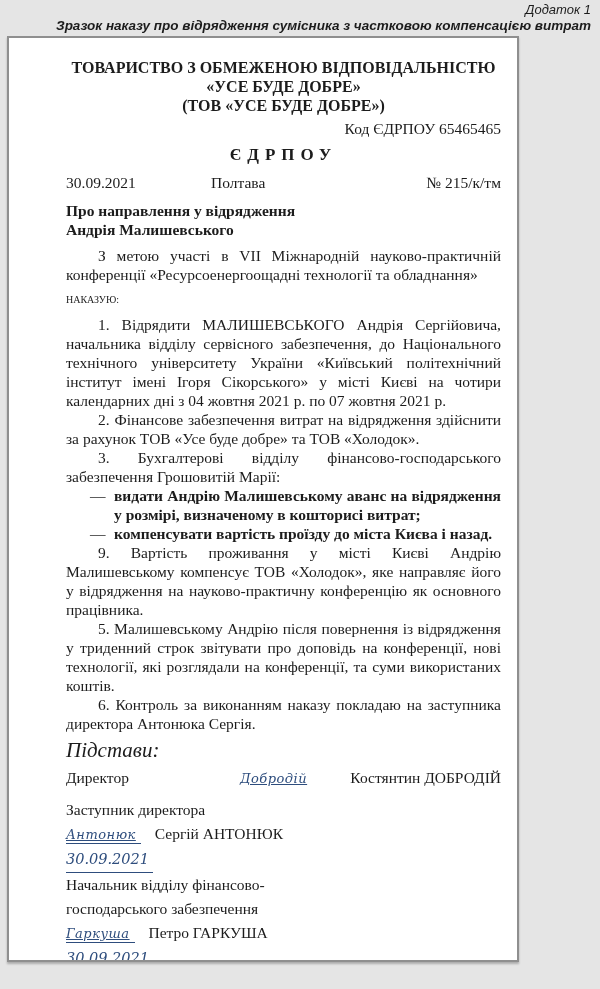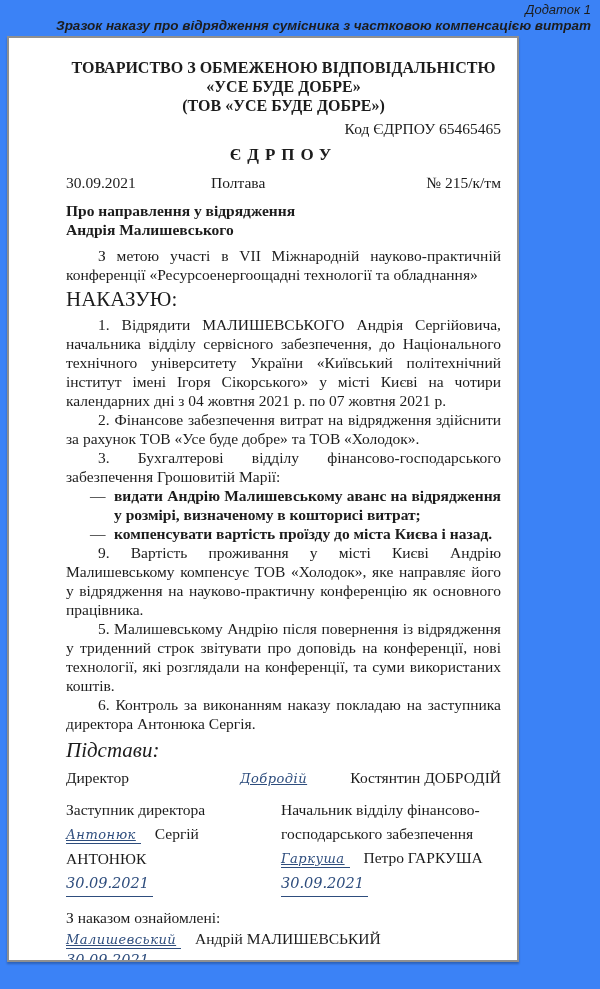--- a/index.html
+++ b/index.html
@@ -3,21 +3,21 @@
 <meta charset="utf-8">
 <style>
   :root{
     --signature-blue:#2e4d7d;
     --border-gray:#8f8f8f;
     --text-color:#1c1c1c;
   }
   *{box-sizing:border-box;}
   html,body{margin:0;padding:0;background:#fff;}
   .canvas{
-    position:relative;width:600px;height:989px;overflow:hidden;background:#3b82f6;
+    position:relative;width:600px;height:989px;overflow:hidden;background:#e5e5e5;
     font-family:"Liberation Serif",serif;color:var(--text-color);
   }
   
   .annotation{
     position:absolute;top:2px;right:9px;left:0;text-align:right;
     font-family:"Liberation Sans",sans-serif;font-style:italic;line-height:15px;
   }
   .ann-appendix{font-size:13px;}
   .ann-caption{font-size:13.5px;font-weight:bold;margin-top:1px;}
   
@@ -38,21 +38,21 @@
   .company{text-align:center;font-weight:bold;font-size:16px;line-height:19px;}
   .edrpou{text-align:right;font-size:15.5px;line-height:19px;margin-top:4px;}
   .order-title{text-align:center;font-weight:bold;font-size:17px;letter-spacing:6px;margin-top:6px;line-height:22px;}
   .meta-row{display:flex;margin-top:7px;font-size:15.5px;line-height:19px;}
   .meta-row>span{width:33.33%;}
   .meta-center{text-align:left;}
   .meta-right{text-align:right;}
   .subject{font-weight:bold;font-size:15.5px;line-height:19px;margin-top:9px;}
   .para{margin:0;text-align:justify;text-indent:32px;font-size:15.5px;line-height:19px;}
   .preamble{margin-top:7px;}
-  .resolve{margin-top:6px;font-size:21px;line-height:19px;}
+  .resolve{margin-top:6px;font-size:10px;line-height:19px;}
   .items{margin-top:6px;}
   .dash-item{display:flex;padding-left:24px;font-size:15.5px;line-height:19px;}
   .dash-marker{flex:none;width:24px;}
   .dash-text{text-align:justify;font-weight:bold;}
   .grounds{display:flex;margin-top:8px;font-size:21px;line-height:19px;font-style:italic;}
   .grounds-label{flex:none;width:78px;}
   .grounds-items{flex:1;}
   .ground-item{padding-left:22px;text-indent:-22px;text-align:left;}
   
   .handsig{
@@ -62,21 +62,21 @@
   .u{border-bottom:1px solid var(--signature-blue);padding-right:5px;padding-bottom:1px;}
   .sigdate{
     font-style:italic;color:var(--signature-blue);font-family:"DejaVu Serif",serif;
     font-size:14.5px;display:inline-block;
     border-bottom:1px solid var(--signature-blue);padding-right:4px;padding-bottom:1px;
   }
   .sig-director{display:flex;align-items:baseline;margin-top:8px;font-size:15.5px;line-height:20px;}
   .sig-director .t{flex:none;width:170px;}
   .sig-director .s{flex:1;text-align:center;}
   .sig-director .n{flex:none;width:190px;text-align:right;}
-  .sig-cols{display:flex;margin-top:9px;font-size:15.5px;line-height:24px;}
+  .sig-cols{display:flex;margin-top:9px;font-size:15.5px;line-height:24px;flex-direction:column;}
   .sig-col-left{flex:1;}
   .sig-col-right{flex:none;width:220px;}
   .ack{margin-top:11px;font-size:15.5px;line-height:20.5px;}
   .gap-r{margin-right:10px;}
 </style>
 </head>
 <body>
 
 <div class="canvas">
 

